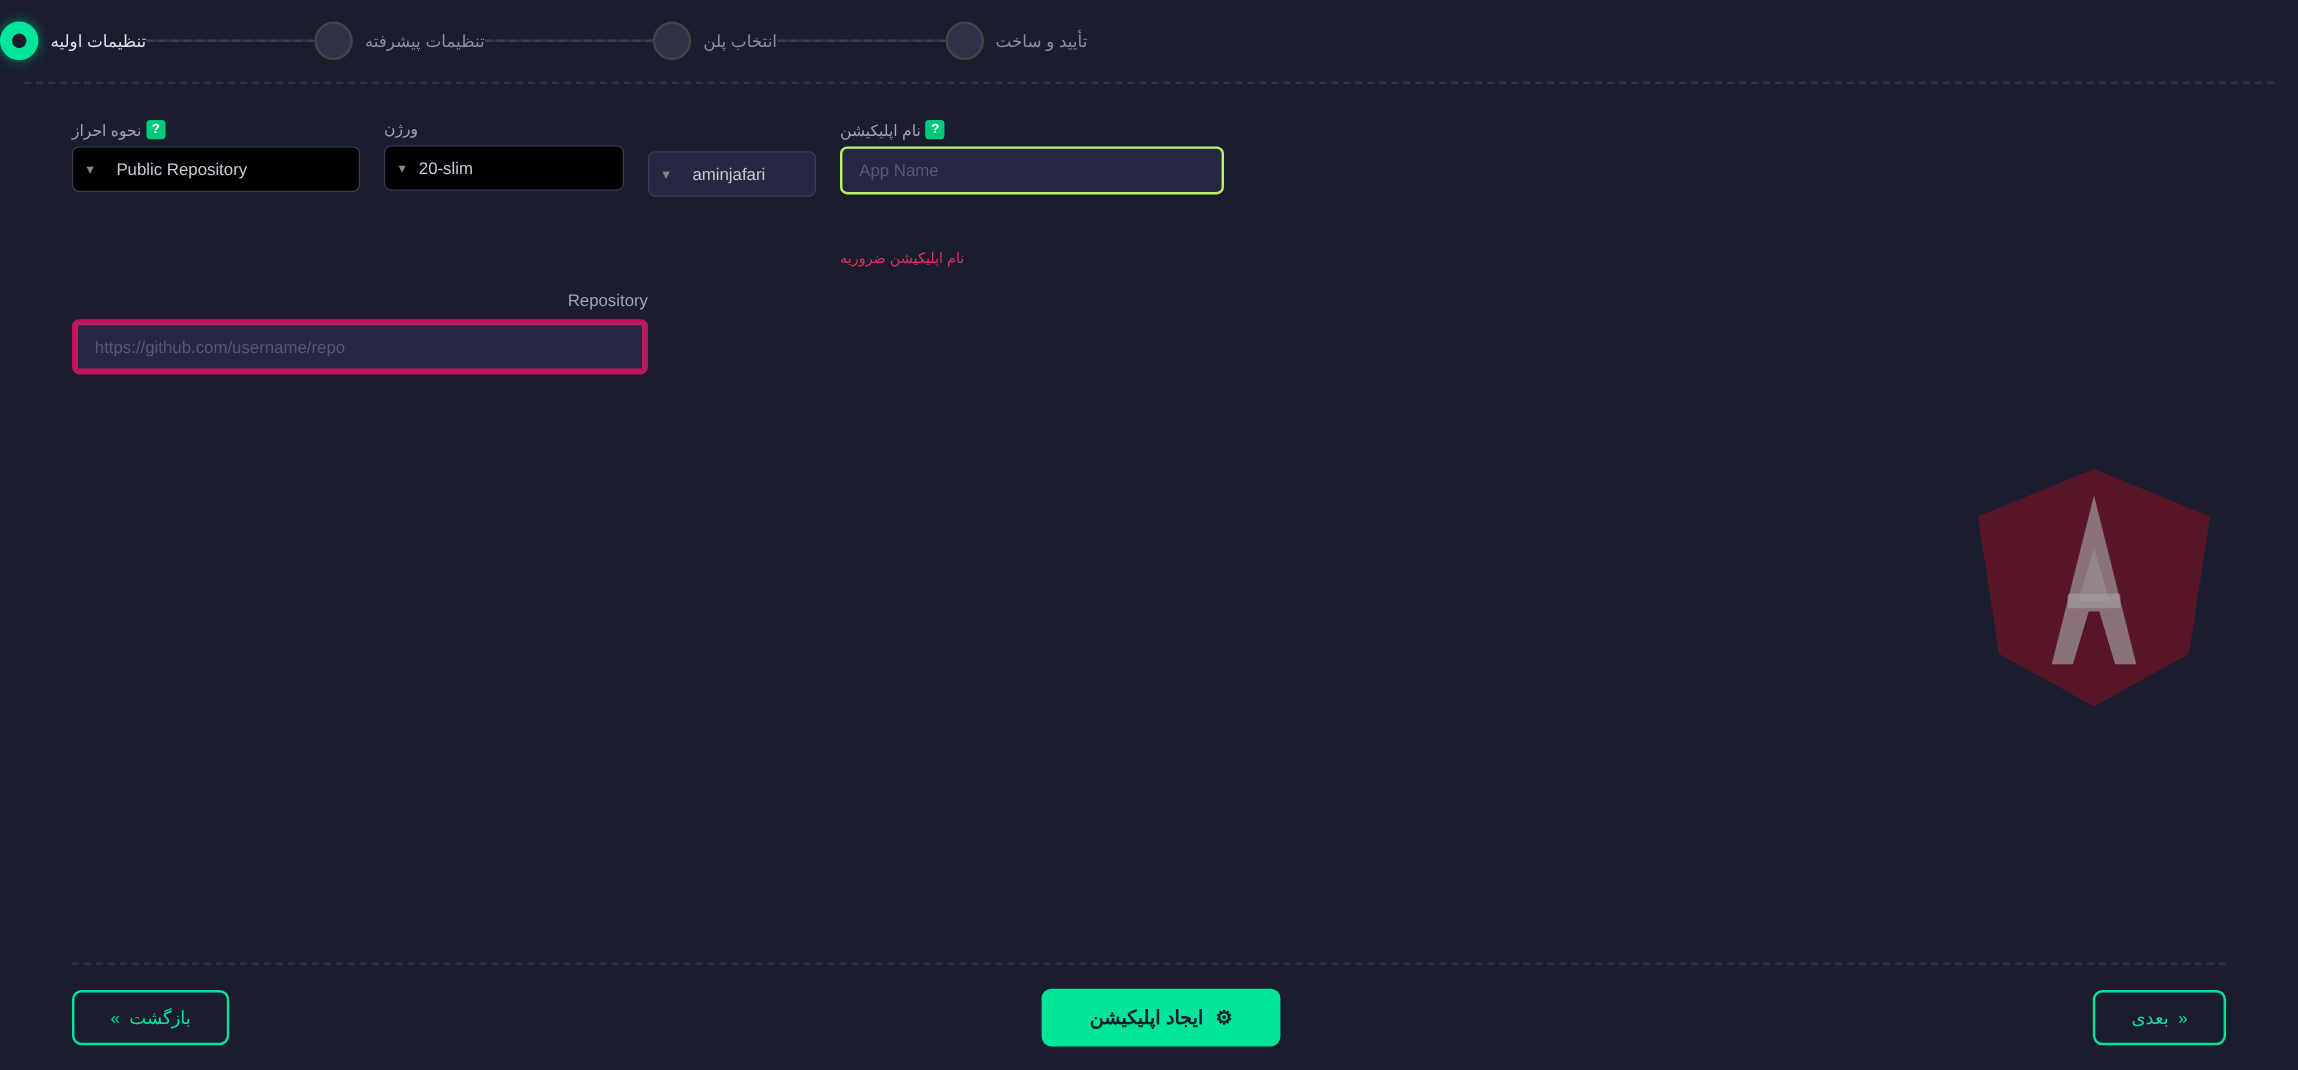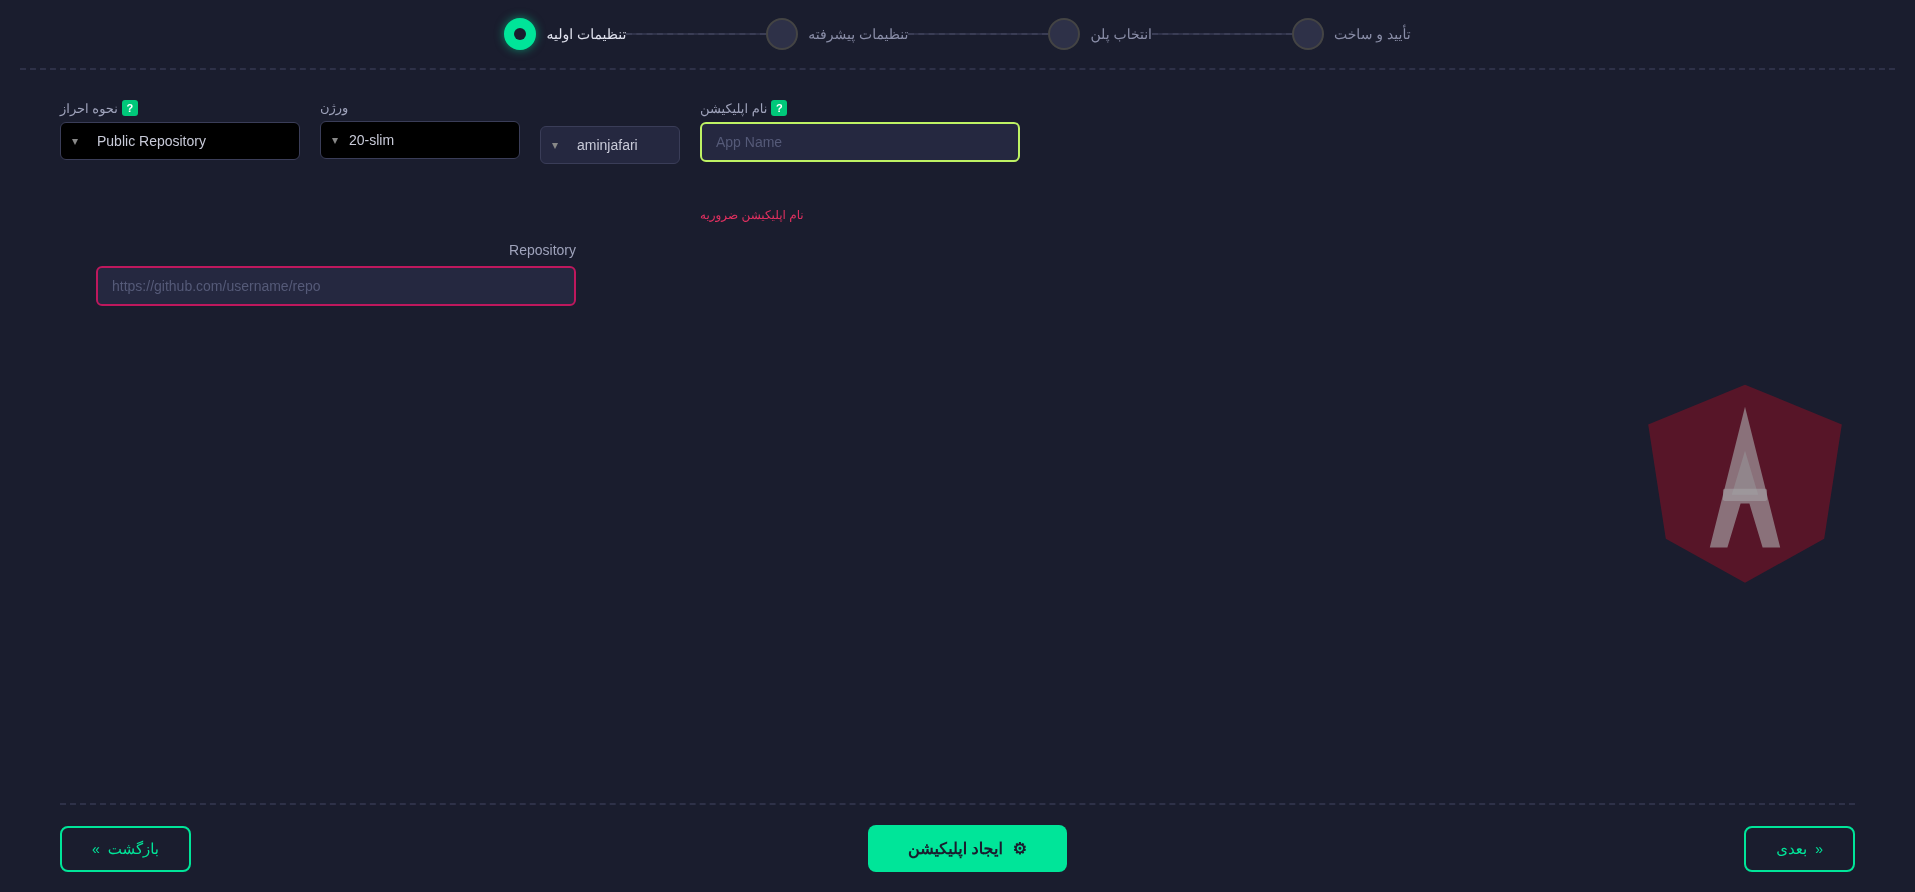--- a/index.html
+++ b/index.html
@@ -12,21 +12,21 @@
       width: 1915px;
       overflow-x: hidden;
       direction: rtl;
     }
 
     
     .stepper {
       display: flex;
       flex-direction: row-reverse;
       align-items: center;
-      justify-content: center;
+      justify-content: flex-start;
       padding: 18px 0 18px 0;
       gap: 0;
     }
 
     .step-item {
       display: flex;
       align-items: center;
       gap: 10px;
     }
 
@@ -172,28 +172,27 @@
       margin-top: 40px;
     }
 
     .repo-label {
       font-size: 14px;
       color: #9fa3bb;
     }
 
     .repo-input {
       background: #252840;
-      border: 2px solid #be185d;
+      border: 5px solid #be185d;
       border-radius: 6px;
       color: #555a78;
       padding: 10px 14px;
       font-size: 14px;
       width: 480px;
       direction: ltr;
-      margin-left: 36px;
     }
 
     
     .logo-area {
       display: flex;
       align-items: center;
       justify-content: flex-start;
       padding: 40px 60px;
     }
 

